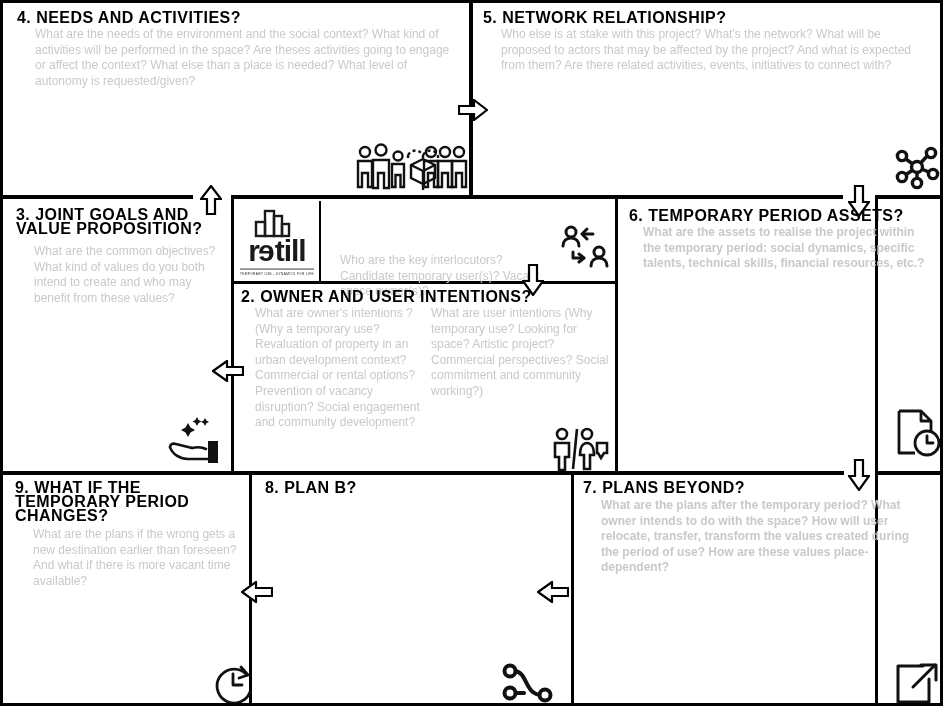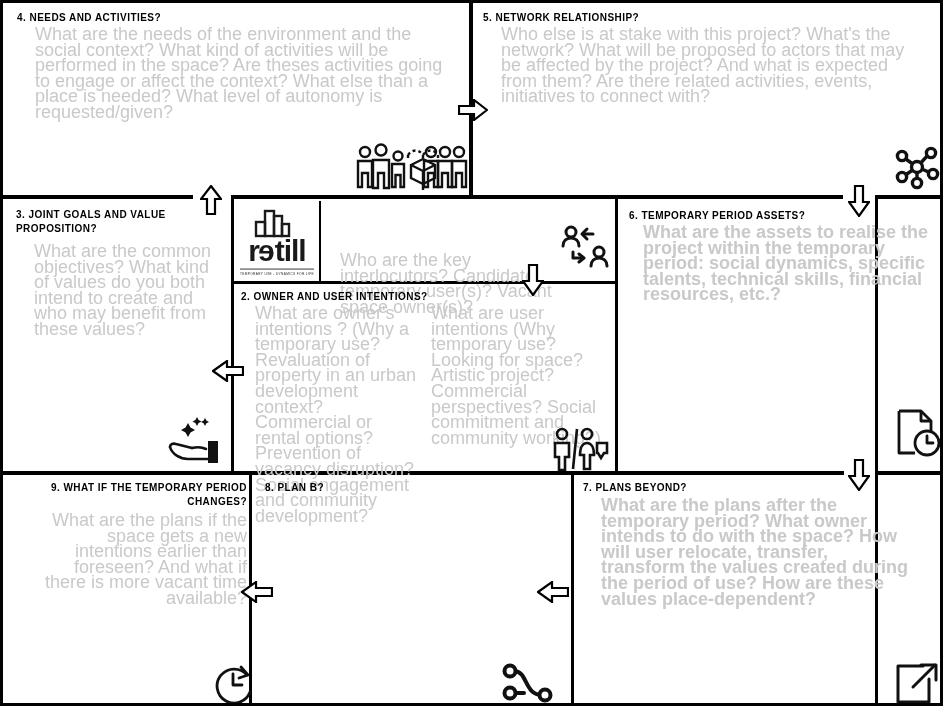--- a/index.html
+++ b/index.html
@@ -12,29 +12,29 @@
     width:943px;height:706px;
     background:#ffffff;
     overflow:hidden;
     box-sizing:border-box;
     border:3px solid #000;
   }
   
   .cell{position:absolute;box-sizing:border-box;}
   .cell .num{
     font-weight:bold;
-    font-size:10px;
+    font-size:16px;
     letter-spacing:.45px;
     color:#000;
     line-height:14px;
     margin:0 0 2px 0;
     text-transform:uppercase;
   }
   .cell .body{
-    font-size:18px;
+    font-size:12px;
     line-height:15.6px;
     color:#c9c9c9;
     margin-left:18px;
   }
   .cell .body.noindent{margin-left:0;}
   .two-col{display:flex;gap:10px;}
   .two-col .col{flex:1;}
 
   
   .rule{position:absolute;background:#000;}
@@ -133,23 +133,23 @@
     <div class="two-col" style="margin-top:2px;">
       <div class="col">
         <div class="body" style="margin-left:14px;">What are owner's intentions ? (Why a temporary use? Revaluation of property in an urban development context? Commercial or rental options? Prevention of vacancy disruption? Social engagement and community development?</div>
       </div>
       <div class="col">
         <div class="body noindent">What are user intentions (Why temporary use? Looking for space? Artistic project? Commercial perspectives? Social commitment and community working?)</div>
       </div>
     </div>
   </div>
 
-  <div class="cell" style="left:12px;top:478px;width:232px;text-align:right;">
+  <div class="cell" style="left:12px;top:478px;width:232px;">
     <div class="num">9. WHAT IF THE TEMPORARY PERIOD CHANGES?</div>
-    <div class="body" style="margin-top:4px;">What are the plans if the space gets a new intentions earlier than foreseen? And what if there is more vacant time available?</div>
+    <div class="body" style="margin-top:4px;">What are the plans if the wrong gets a new destination earlier than foreseen? And what if there is more vacant time available?</div>
   </div>
 
   <div class="cell" style="left:262px;top:478px;width:310px;">
     <div class="num">8. PLAN B?</div>
   </div>
 
   <div class="cell" style="left:580px;top:478px;width:330px;">
     <div class="num">7. PLANS BEYOND?</div>
     <div class="body" style="margin-top:3px;font-weight:bold;">What are the plans after the temporary period? What owner intends to do with the space? How will user relocate, transfer, transform the values created during the period of use? How are these values place-dependent?</div>
   </div>

